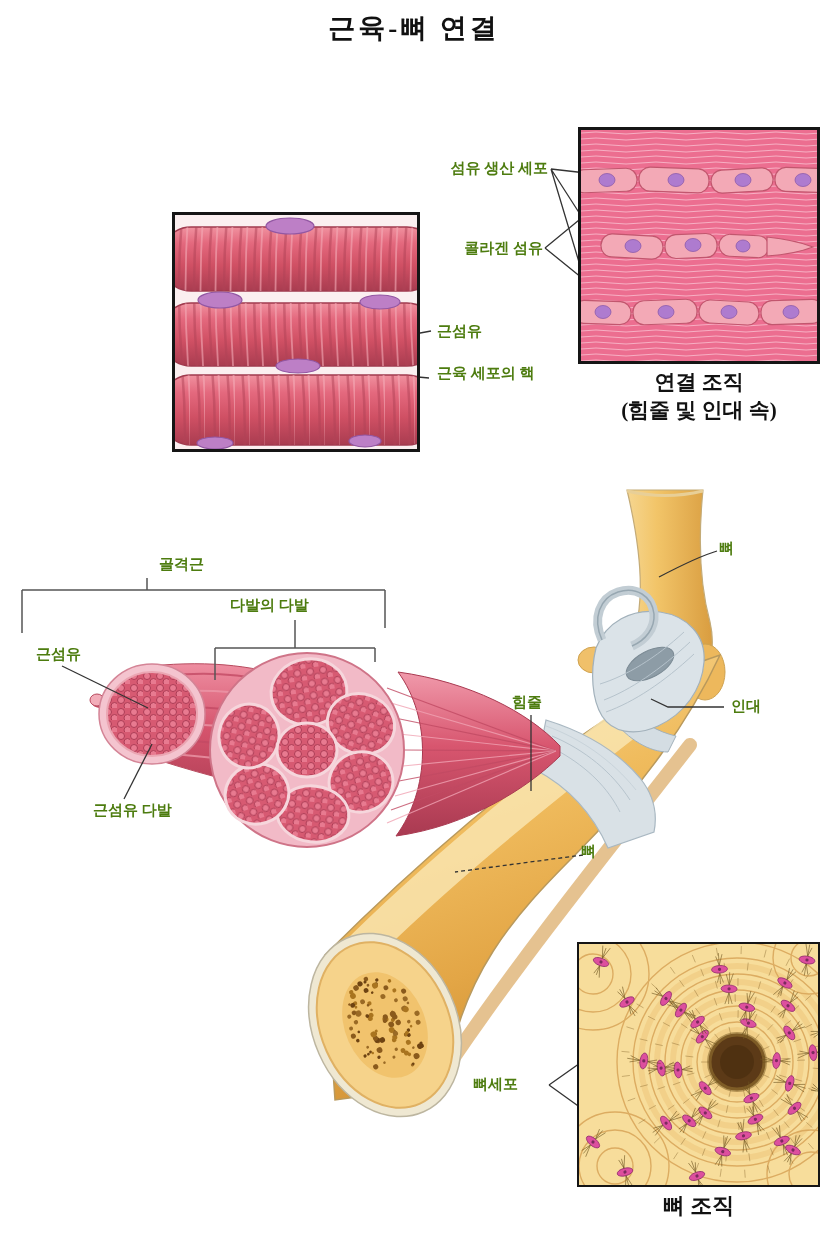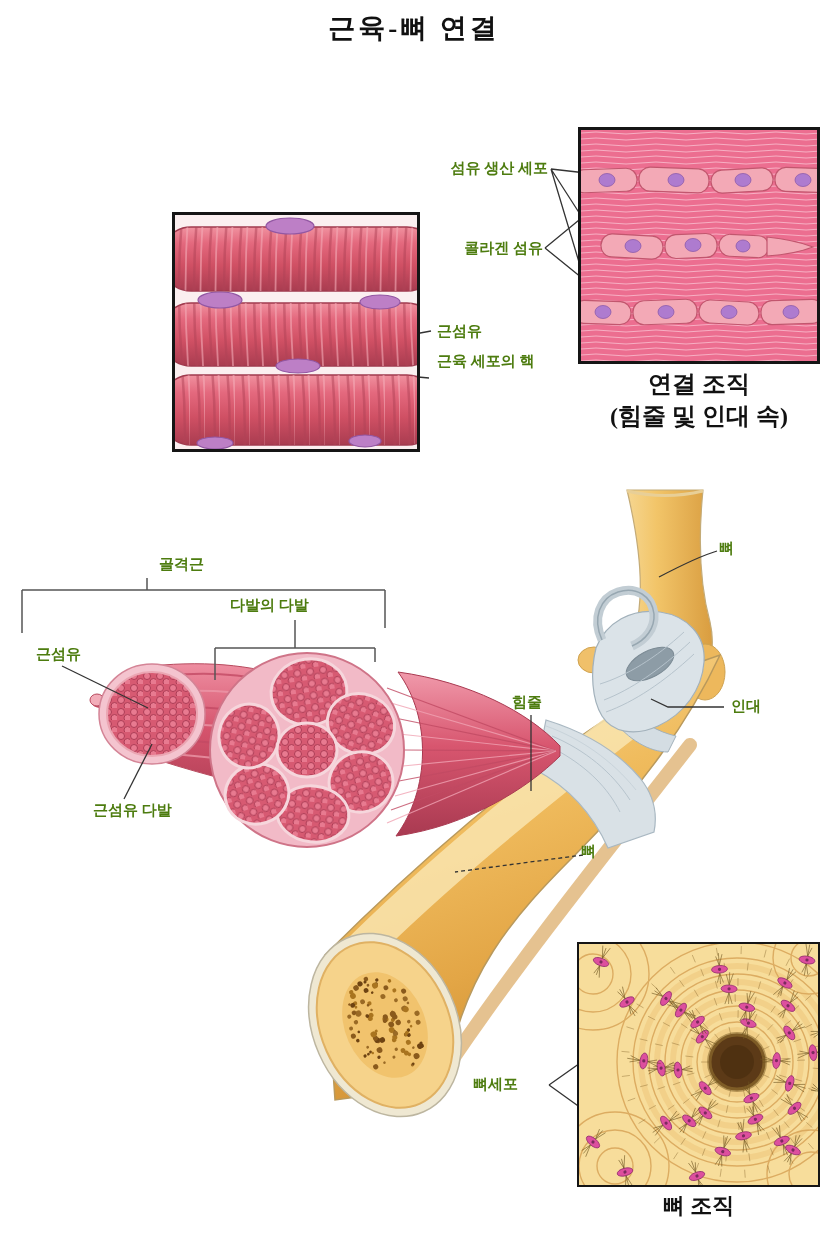--- a/index.html
+++ b/index.html
@@ -854,24 +854,24 @@
         </g>
     </svg>
   </div>
 
   <div id="title">근육-뼈 연결</div>
 
   <div class="lbl" style="right:280px;top:159px">섬유 생산 세포</div>
   <div class="lbl" style="right:285px;top:239px">콜라겐 섬유</div>
 
   <div class="lbl" style="left:437px;top:322px">근섬유</div>
-  <div class="lbl" style="left:437px;top:352px">근육 세포의 핵</div>
-
-
-  <div class="cap" style="left:578px;top:368px;width:242px;font-size:24px">
+  <div class="lbl" style="left:437px;top:364px">근육 세포의 핵</div>
+
+
+  <div class="cap" style="left:578px;top:368px;width:242px;font-size:21px">
     <div>연결 조직</div>
     <div>(힘줄 및 인대 속)</div>
   </div>
 
   <div class="lbl" style="left:90px;top:555px;width:114px;text-align:right">골격근</div>
   <div class="lbl" style="left:230px;top:596px;width:140px;text-align:left">다발의 다발</div>
   <div class="lbl" style="left:36px;top:645px">근섬유</div>
   <div class="lbl" style="left:93px;top:801px">근섬유 다발</div>
   <div class="lbl" style="left:512px;top:693px">힘줄</div>
   <div class="lbl" style="left:731px;top:697px">인대</div>

